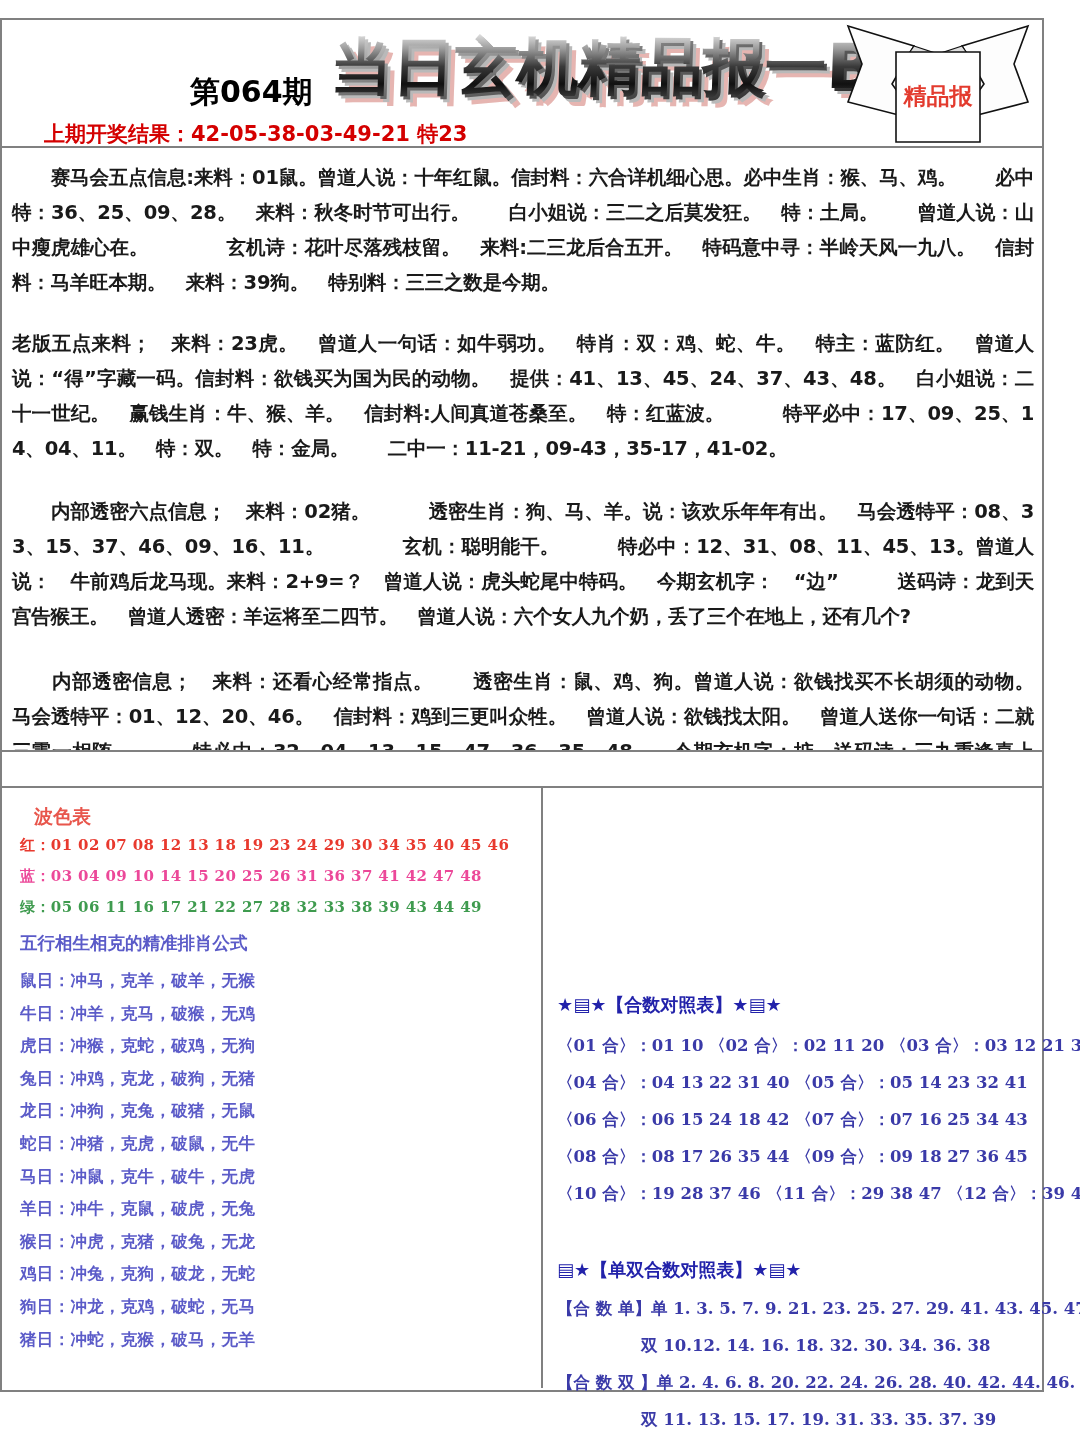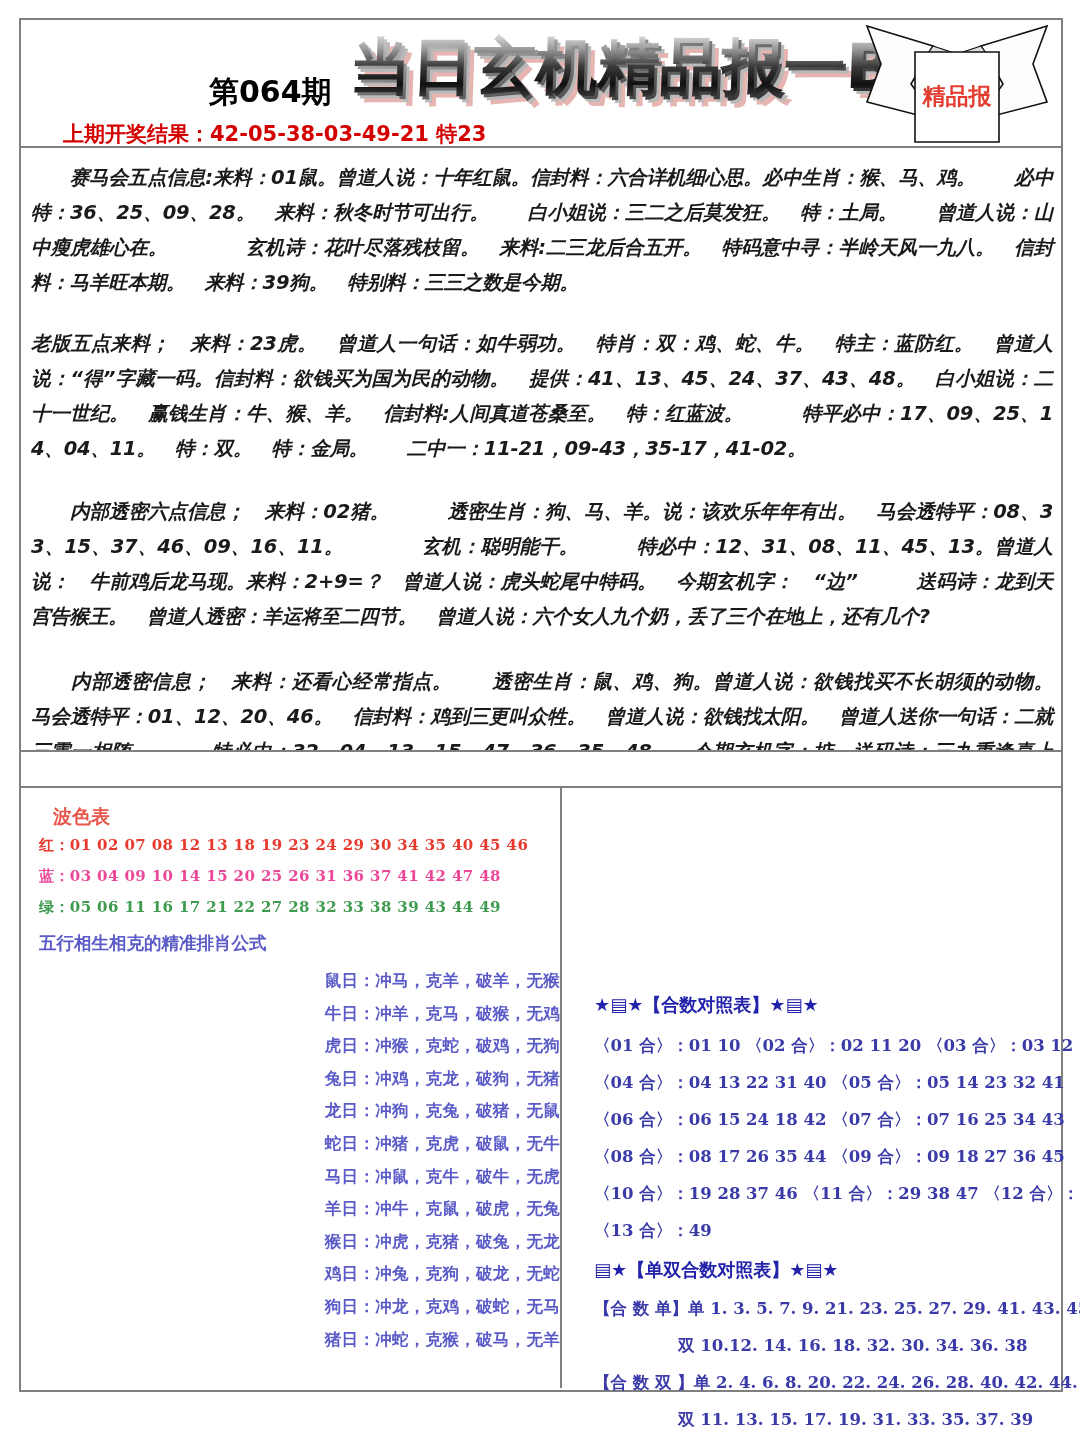--- a/index.html
+++ b/index.html
@@ -7,21 +7,21 @@
     width:1080px;height:1440px;
     background:#ffffff;
     font-family:"Liberation Sans","DejaVu Sans",sans-serif;
     -webkit-font-smoothing:antialiased;
     overflow:hidden;
   }
   .page{position:relative;width:1080px;height:1440px;}
 
   
   .frame{
-    position:absolute;left:19px;top:18px;width:1044px;height:1374px;
+    position:absolute;left:0;top:18px;width:1044px;height:1374px;
     border:2px solid #808080;
     box-sizing:border-box;
     background:#fff;
   }
 
   
   .header{
     position:relative;height:128px;border-bottom:2px solid #808080;
     box-sizing:border-box;
     overflow:hidden;
@@ -59,21 +59,20 @@
     font-size:19.5px;
     line-height:35px;
     color:#1a1a1a;
     font-weight:bold;
     font-family:"DejaVu Sans","Liberation Sans",sans-serif;
     padding:0 8px 0 10px;
     text-align:justify;
     white-space:pre-wrap;
     word-break:break-all;
     letter-spacing:-0.2px;
-    font-style:italic;
   }
   .para.p1{margin-top:4px;}
   .para.p2{margin-top:26px;}
   .para.p3{margin-top:28px;}
   .para.p4{margin-top:30px;}
 
   
   .spacer{
     height:36px;border-bottom:2px solid #808080;box-sizing:border-box;
   }
@@ -86,21 +85,20 @@
   .colL{
     width:541px;box-sizing:border-box;
     border-right:2px solid #808080;
     padding:10px 0 0 18px;
     position:relative;
   }
   .colR{
     flex:1;box-sizing:border-box;
     position:relative;
     padding:16px;
-    margin-left:18px;
   }
 
   .bosetitle{
     color:#e8564c;font-size:19px;font-weight:bold;
     margin:6px 0 6px 14px;
     font-family:Liberation Mono, monospace;
   }
   .waverow{
     font-size:15px;font-weight:bold;margin:0 0 12px 0;
     font-family:"DejaVu Serif","Liberation Serif",serif;
@@ -116,21 +114,20 @@
     color:#5b5bc8;font-size:17.5px;font-weight:bold;
     margin:14px 0 10px 0;
     font-family:"DejaVu Sans",sans-serif;
   }
   .formula-row{
     color:#5b5bc8;font-size:16.5px;font-weight:bold;
     line-height:32.6px;
     font-family:"DejaVu Sans",sans-serif;
     white-space:nowrap;
     letter-spacing:0.3px;
-    text-align:right;
   }
 
   
   .rblock{position:absolute;left:14px;top:205px;width:500px;}
   .rtitle{
     color:#2222aa;font-size:18px;font-weight:bold;
     font-family:"DejaVu Sans",sans-serif;
     margin-bottom:10px;white-space:nowrap;
   }
   .rline{
@@ -242,21 +239,20 @@
 
       <div class="colR">
 
         <div class="rblock">
           <div class="rtitle">★▤★【合数对照表】★▤★</div>
           <div class="rline">〈01 合〉：01 10 〈02 合〉：02 11 20 〈03 合〉：03 12 21 30</div>
           <div class="rline">〈04 合〉：04 13 22 31 40 〈05 合〉：05 14 23 32 41</div>
           <div class="rline">〈06 合〉：06 15 24 18 42 〈07 合〉：07 16 25 34 43</div>
           <div class="rline">〈08 合〉：08 17 26 35 44 〈09 合〉：09 18 27 36 45</div>
           <div class="rline">〈10 合〉：19 28 37 46 〈11 合〉：29 38 47 〈12 合〉：39 48</div>
-          <div class="rline">〈13 合〉：49</div>
         </div>
 
         <div class="rblock2">
           <div class="rtitle2">▤★【单双合数对照表】★▤★</div>
           <div class="rline">【合 数 单】单 1. 3. 5. 7. 9. 21. 23. 25. 27. 29. 41. 43. 45. 47. 49.</div>
           <div class="rline rline-ind">双 10.12. 14. 16. 18. 32. 30. 34. 36. 38</div>
           <div class="rline">【合 数 双 】单 2. 4. 6. 8. 20. 22. 24. 26. 28. 40. 42. 44. 46. 48</div>
           <div class="rline rline-ind">双 11. 13. 15. 17. 19. 31. 33. 35. 37. 39</div>
         </div>
 

